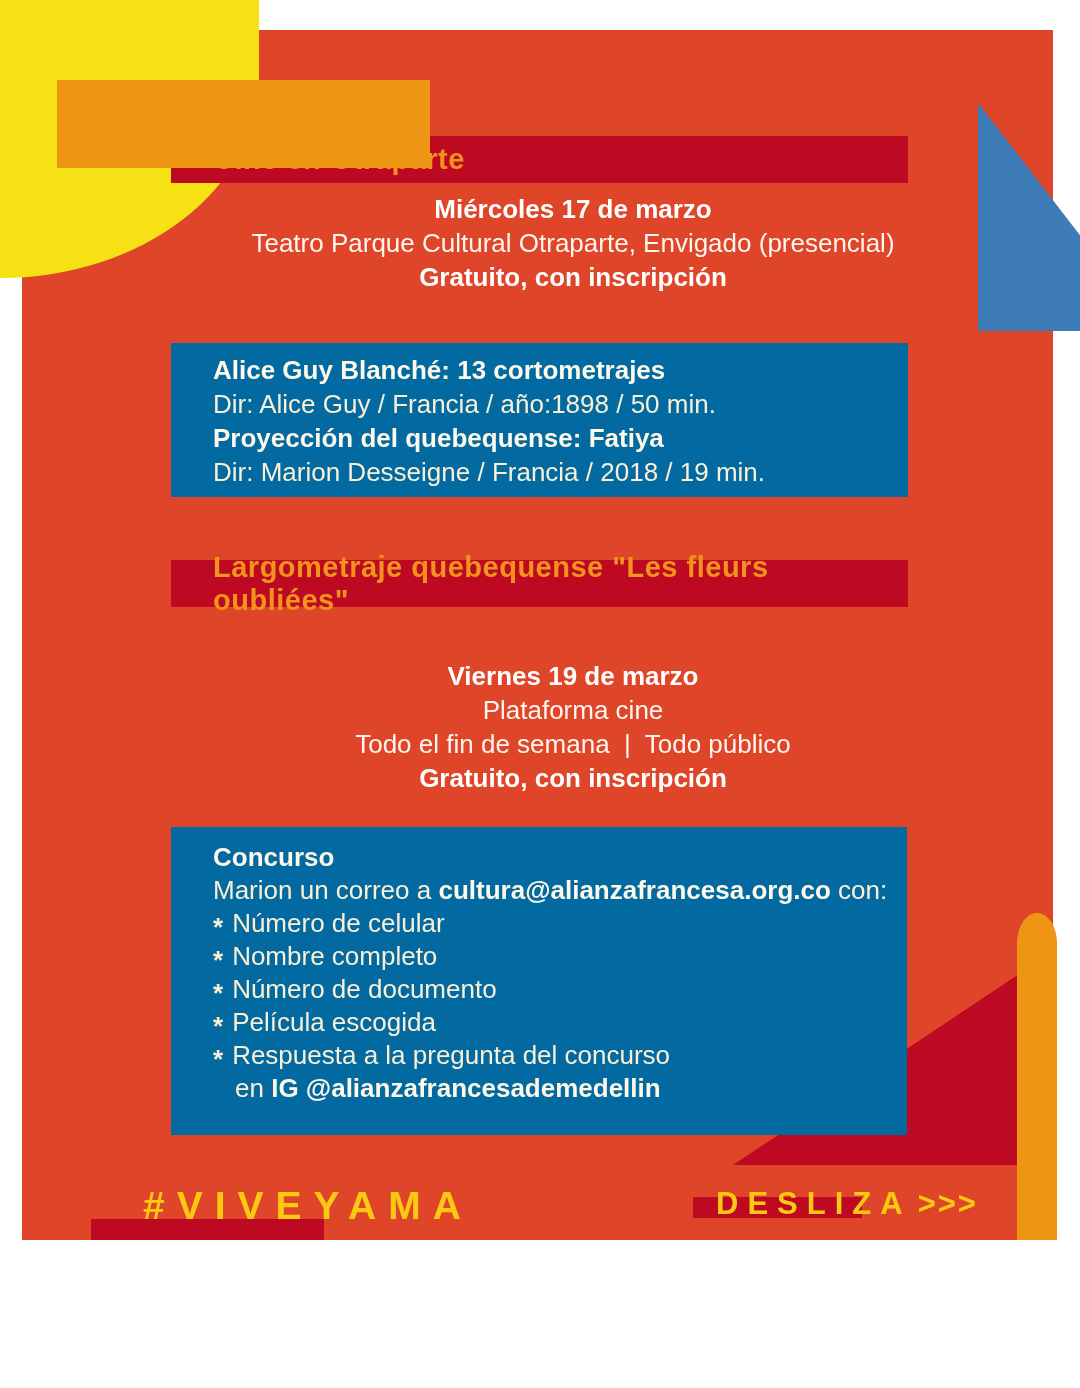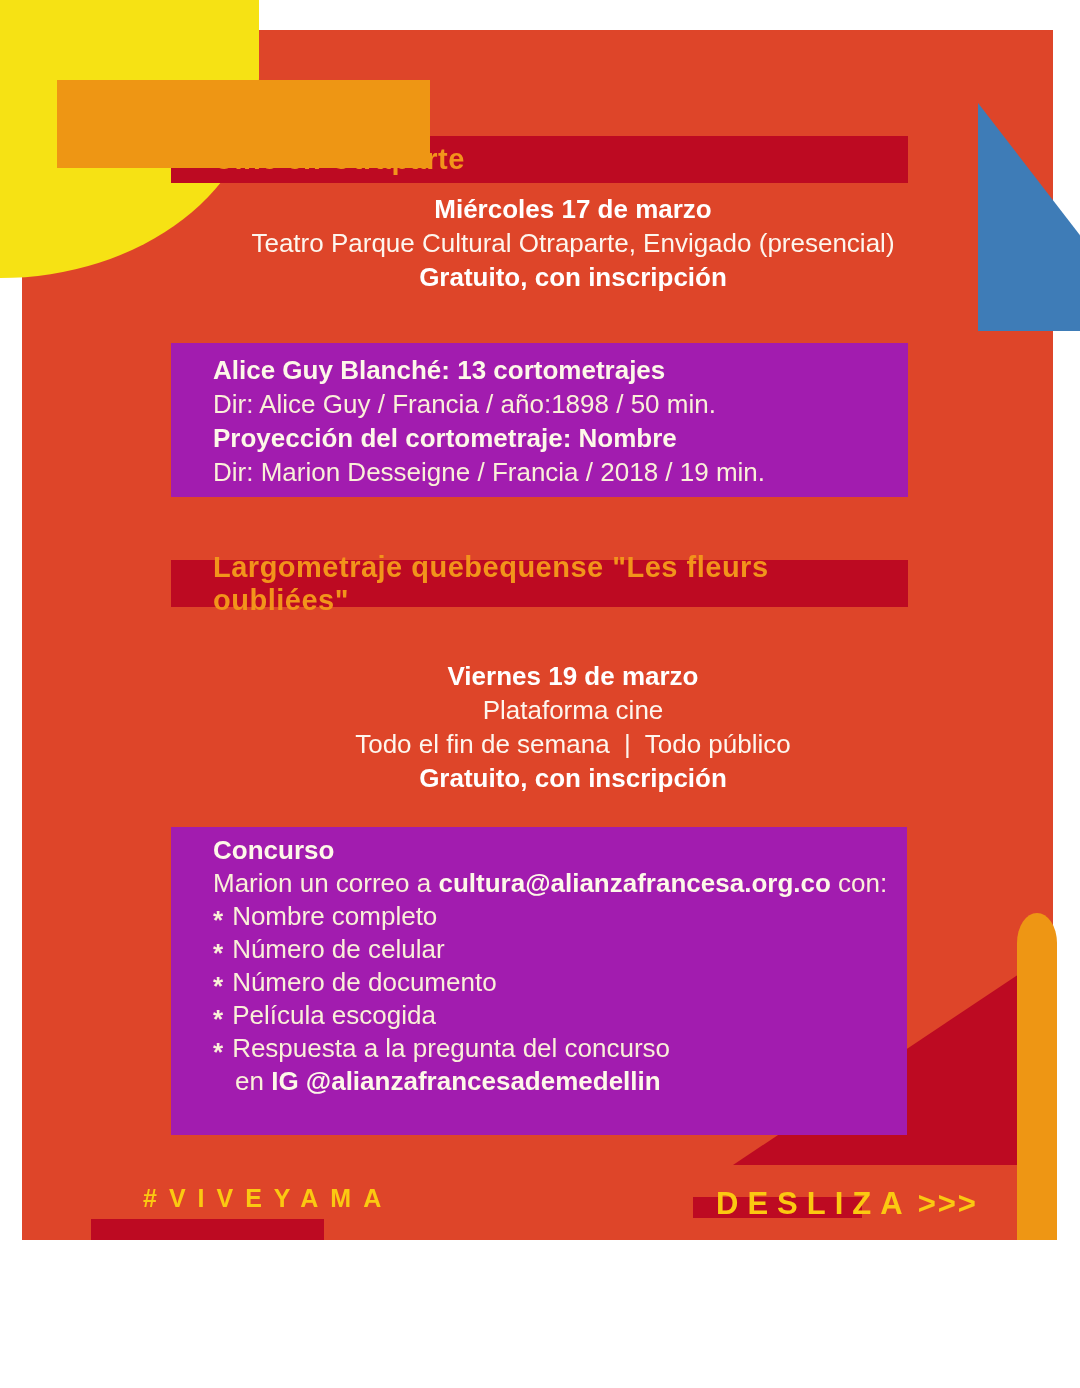--- a/index.html
+++ b/index.html
@@ -24,31 +24,31 @@
   .orange-bar-right{left:1017px;top:913px;width:40px;height:368px;background:#EE9614;
                     border-radius:20px 20px 0 0 / 30px 30px 0 0;}
   .red-rect-bl{left:91px;top:1219px;width:233px;height:41px;background:#BD0A22;}
   .deslisa-strip{left:693px;top:1197px;width:169px;height:21px;background:#BD0A22;}
 
   
   .block{color:#FDF6EE;font-size:26px;line-height:34px;text-align:center;}
   .block .b{font-weight:700;color:#FFFFFF;}
   .block1{left:213px;top:192px;width:720px;}
   .block2{left:213px;top:631px;width:720px;margin-top:28px;}
-  .obox{background:#a21caf;}
+  .obox{background:#0369a1;}
   .obox1{left:171px;top:343px;width:737px;height:154px;}
   .obox2{left:171px;top:827px;width:736px;height:308px;}
   .obox .inner{margin:10px 0 0 42px;color:#FAF0D8;font-size:26px;line-height:34px;}
-  .obox2 .inner{margin-top:7px;line-height:33px;}
+  .obox2 .inner{margin-top:14px;line-height:33px;}
   .obox .b{font-weight:700;color:#FDF8E8;}
   .star{position:relative;top:4px;font-weight:700;margin-right:9px;}
   .ig-line{margin-left:22px;}
 
   .gold{color:#FBC911;}
-  .hashtag{left:143px;top:1184px;font-size:25px;font-weight:600;letter-spacing:12px;}
+  .hashtag{left:143px;top:1184px;font-size:39px;font-weight:600;letter-spacing:12px;}
   .deslisa-txt{left:716px;top:1186px;font-size:31px;font-weight:600;letter-spacing:9px;}
   .deslisa-txt .arrows{letter-spacing:2px;margin-left:6px;}
 
   
   .footer{left:0;top:1240px;width:1080px;height:148px;background:#ffffff;}
 </style>
 </head>
 <body>
 
 <div class="poster">
@@ -66,42 +66,42 @@
   <div class="abs block block1">
     <div class="t b">Miércoles 17 de marzo</div>
     <div class="t">Teatro Parque Cultural Otraparte, Envigado (presencial)</div>
     <div class="t b">Gratuito, con inscripción</div>
   </div>
 
   <div class="abs obox obox1">
     <div class="inner">
       <div class="t b">Alice Guy Blanché: 13 cortometrajes</div>
       <div class="t">Dir: Alice Guy / Francia / año:1898 / 50 min.</div>
-      <div class="t b">Proyección del cortometraje: Nombre</div>
+      <div class="t b">Proyección del quebequense: Fatiya</div>
       <div class="t">Dir: Marion Desseigne / Francia / 2018 / 19 min.</div>
     </div>
   </div>
 
   <div class="abs banner banner2">
     <span class="txt">Largometraje quebequense "Les fleurs oubliées"</span>
   </div>
 
   <div class="abs block block2">
     <div class="t b">Viernes 19 de marzo</div>
     <div class="t">Plataforma cine</div>
     <div class="t">Todo el fin de semana  |  Todo público</div>
     <div class="t b">Gratuito, con inscripción</div>
   </div>
 
   <div class="abs obox obox2">
     <div class="inner">
       <div class="t b">Concurso</div>
       <div class="t"><span>Marion un correo a </span><span class="b">cultura@alianzafrancesa.org.co</span><span> con:</span></div>
+      <div class="t"><span class="star">*</span><span>Número de celular</span></div>
       <div class="t"><span class="star">*</span><span>Nombre completo</span></div>
-      <div class="t"><span class="star">*</span><span>Número de celular</span></div>
       <div class="t"><span class="star">*</span><span>Número de documento</span></div>
       <div class="t"><span class="star">*</span><span>Película escogida</span></div>
       <div class="t"><span class="star">*</span><span>Respuesta a la pregunta del concurso</span></div>
       <div class="t ig-line"><span>en </span><span class="b">IG @alianzafrancesademedellin</span></div>
     </div>
   </div>
 
   <div class="abs orange-bar-right"></div>
   <div class="abs red-rect-bl"></div>
   <div class="abs deslisa-strip"></div>

